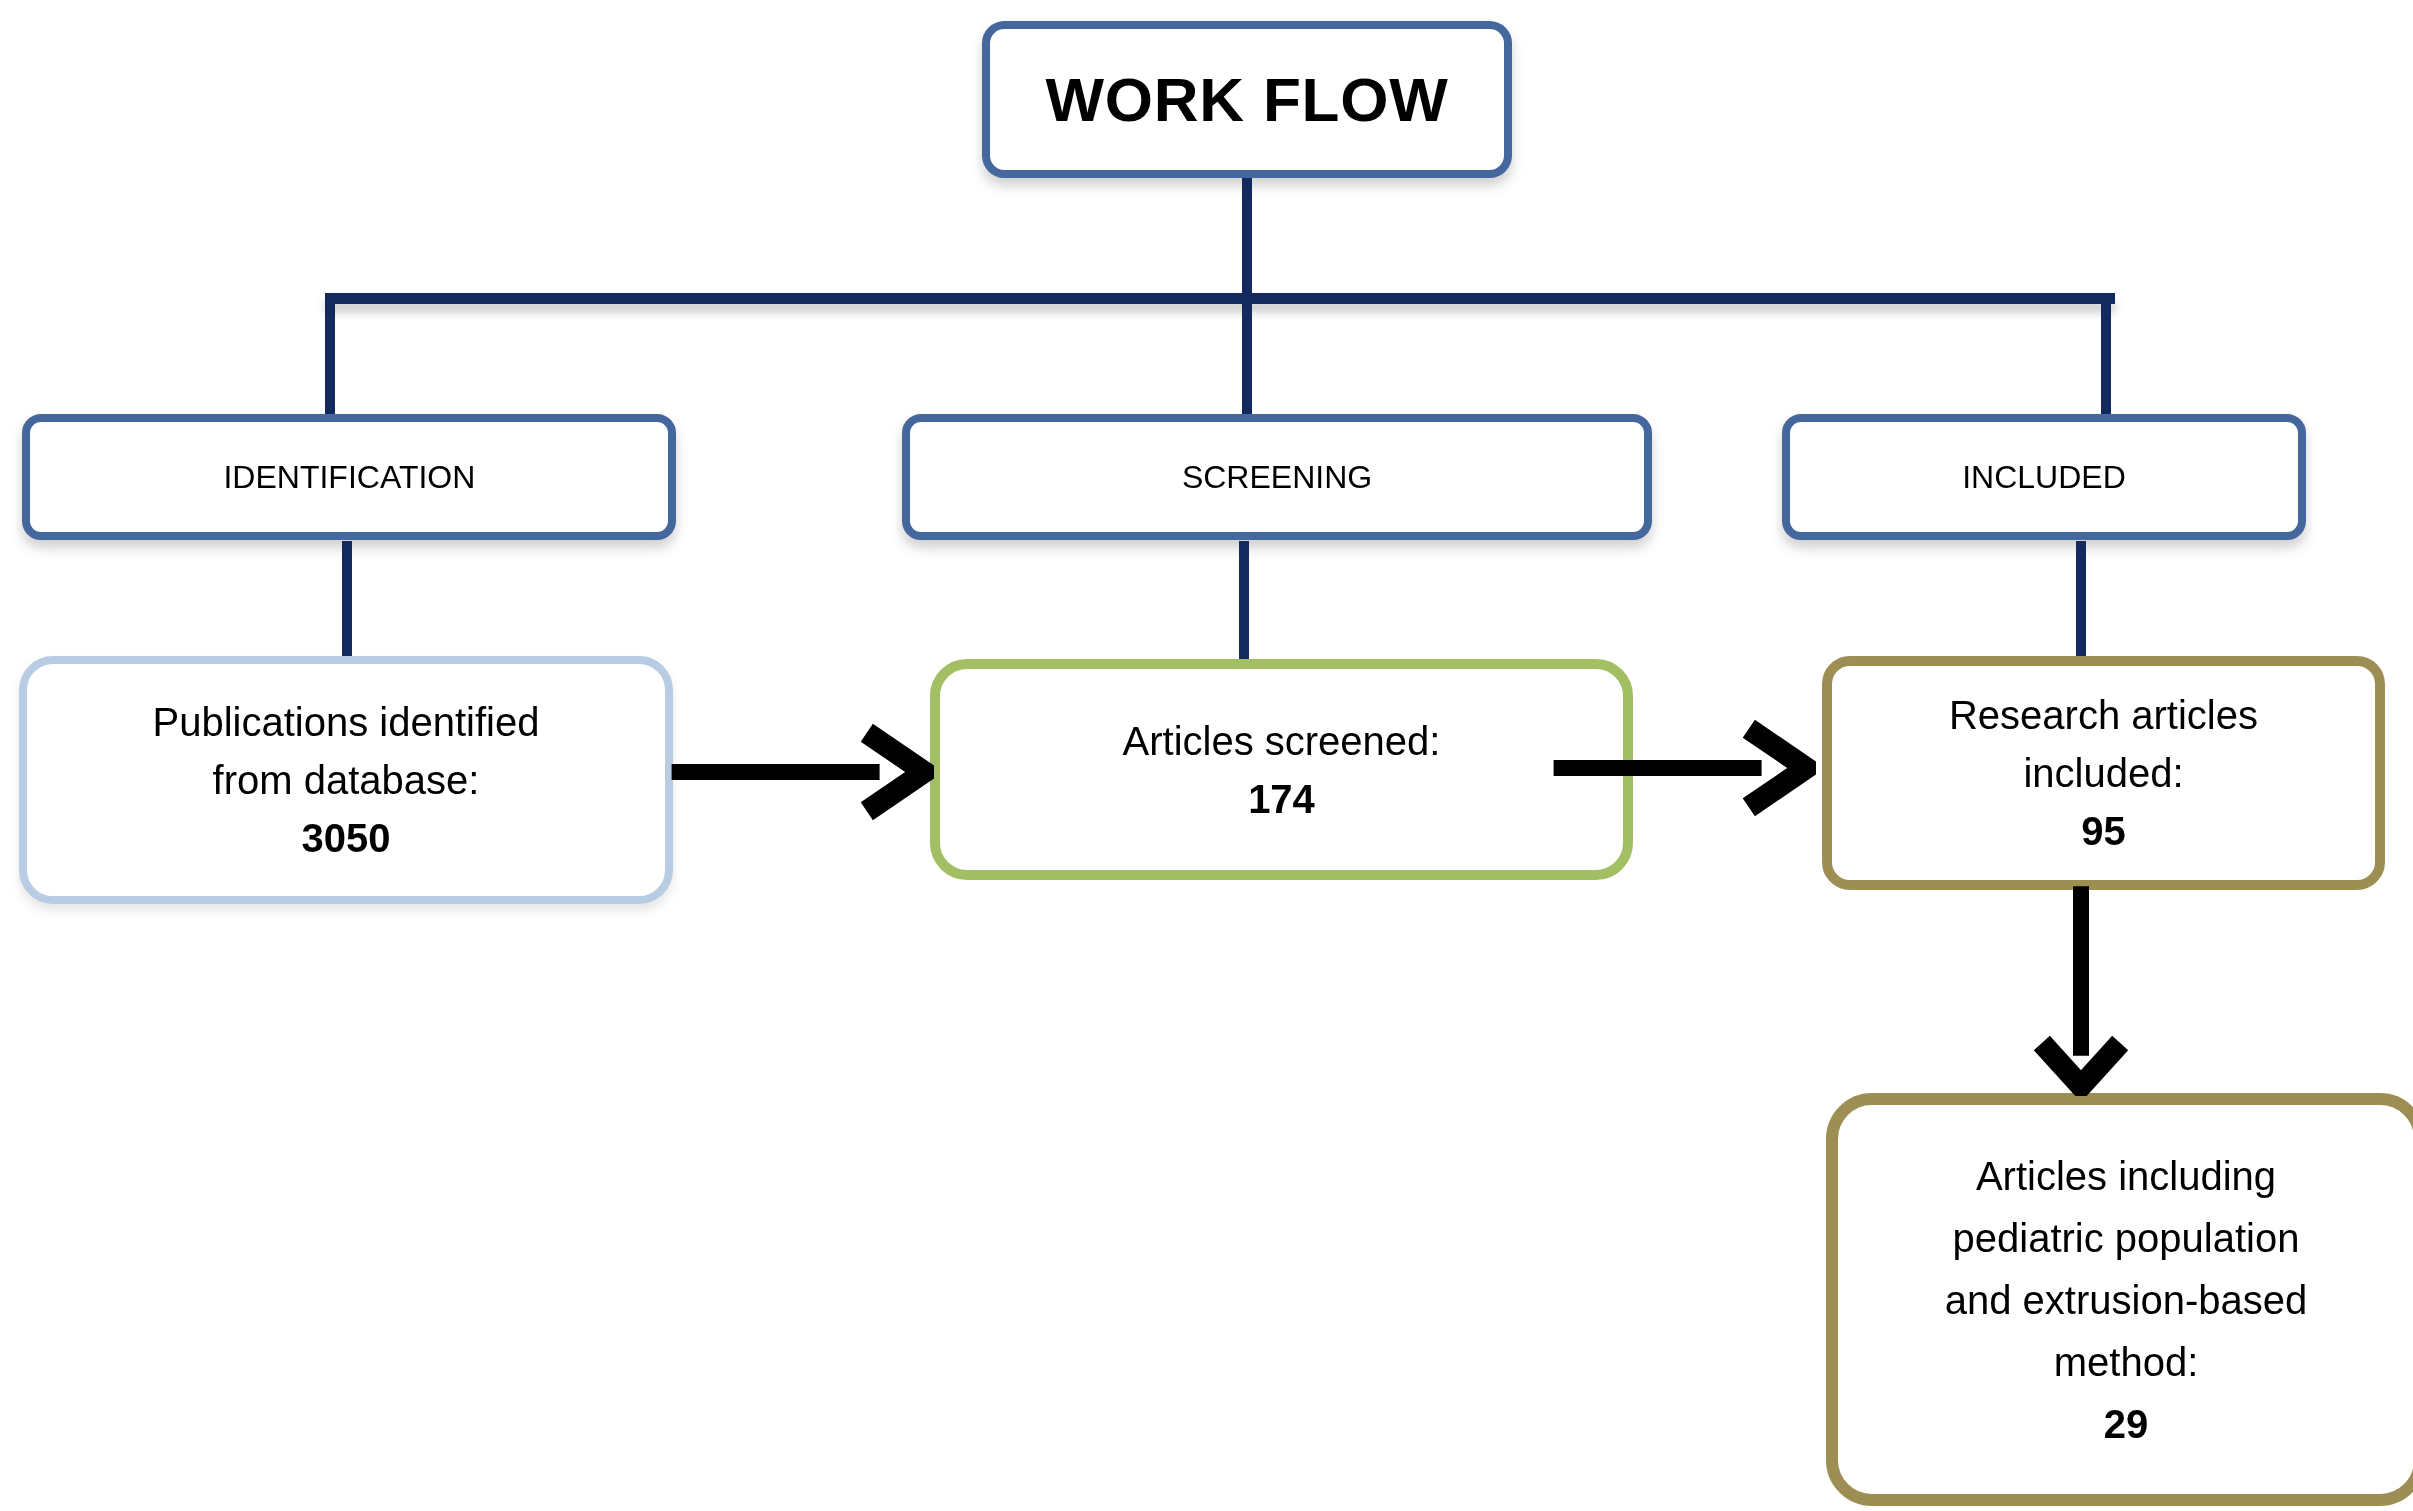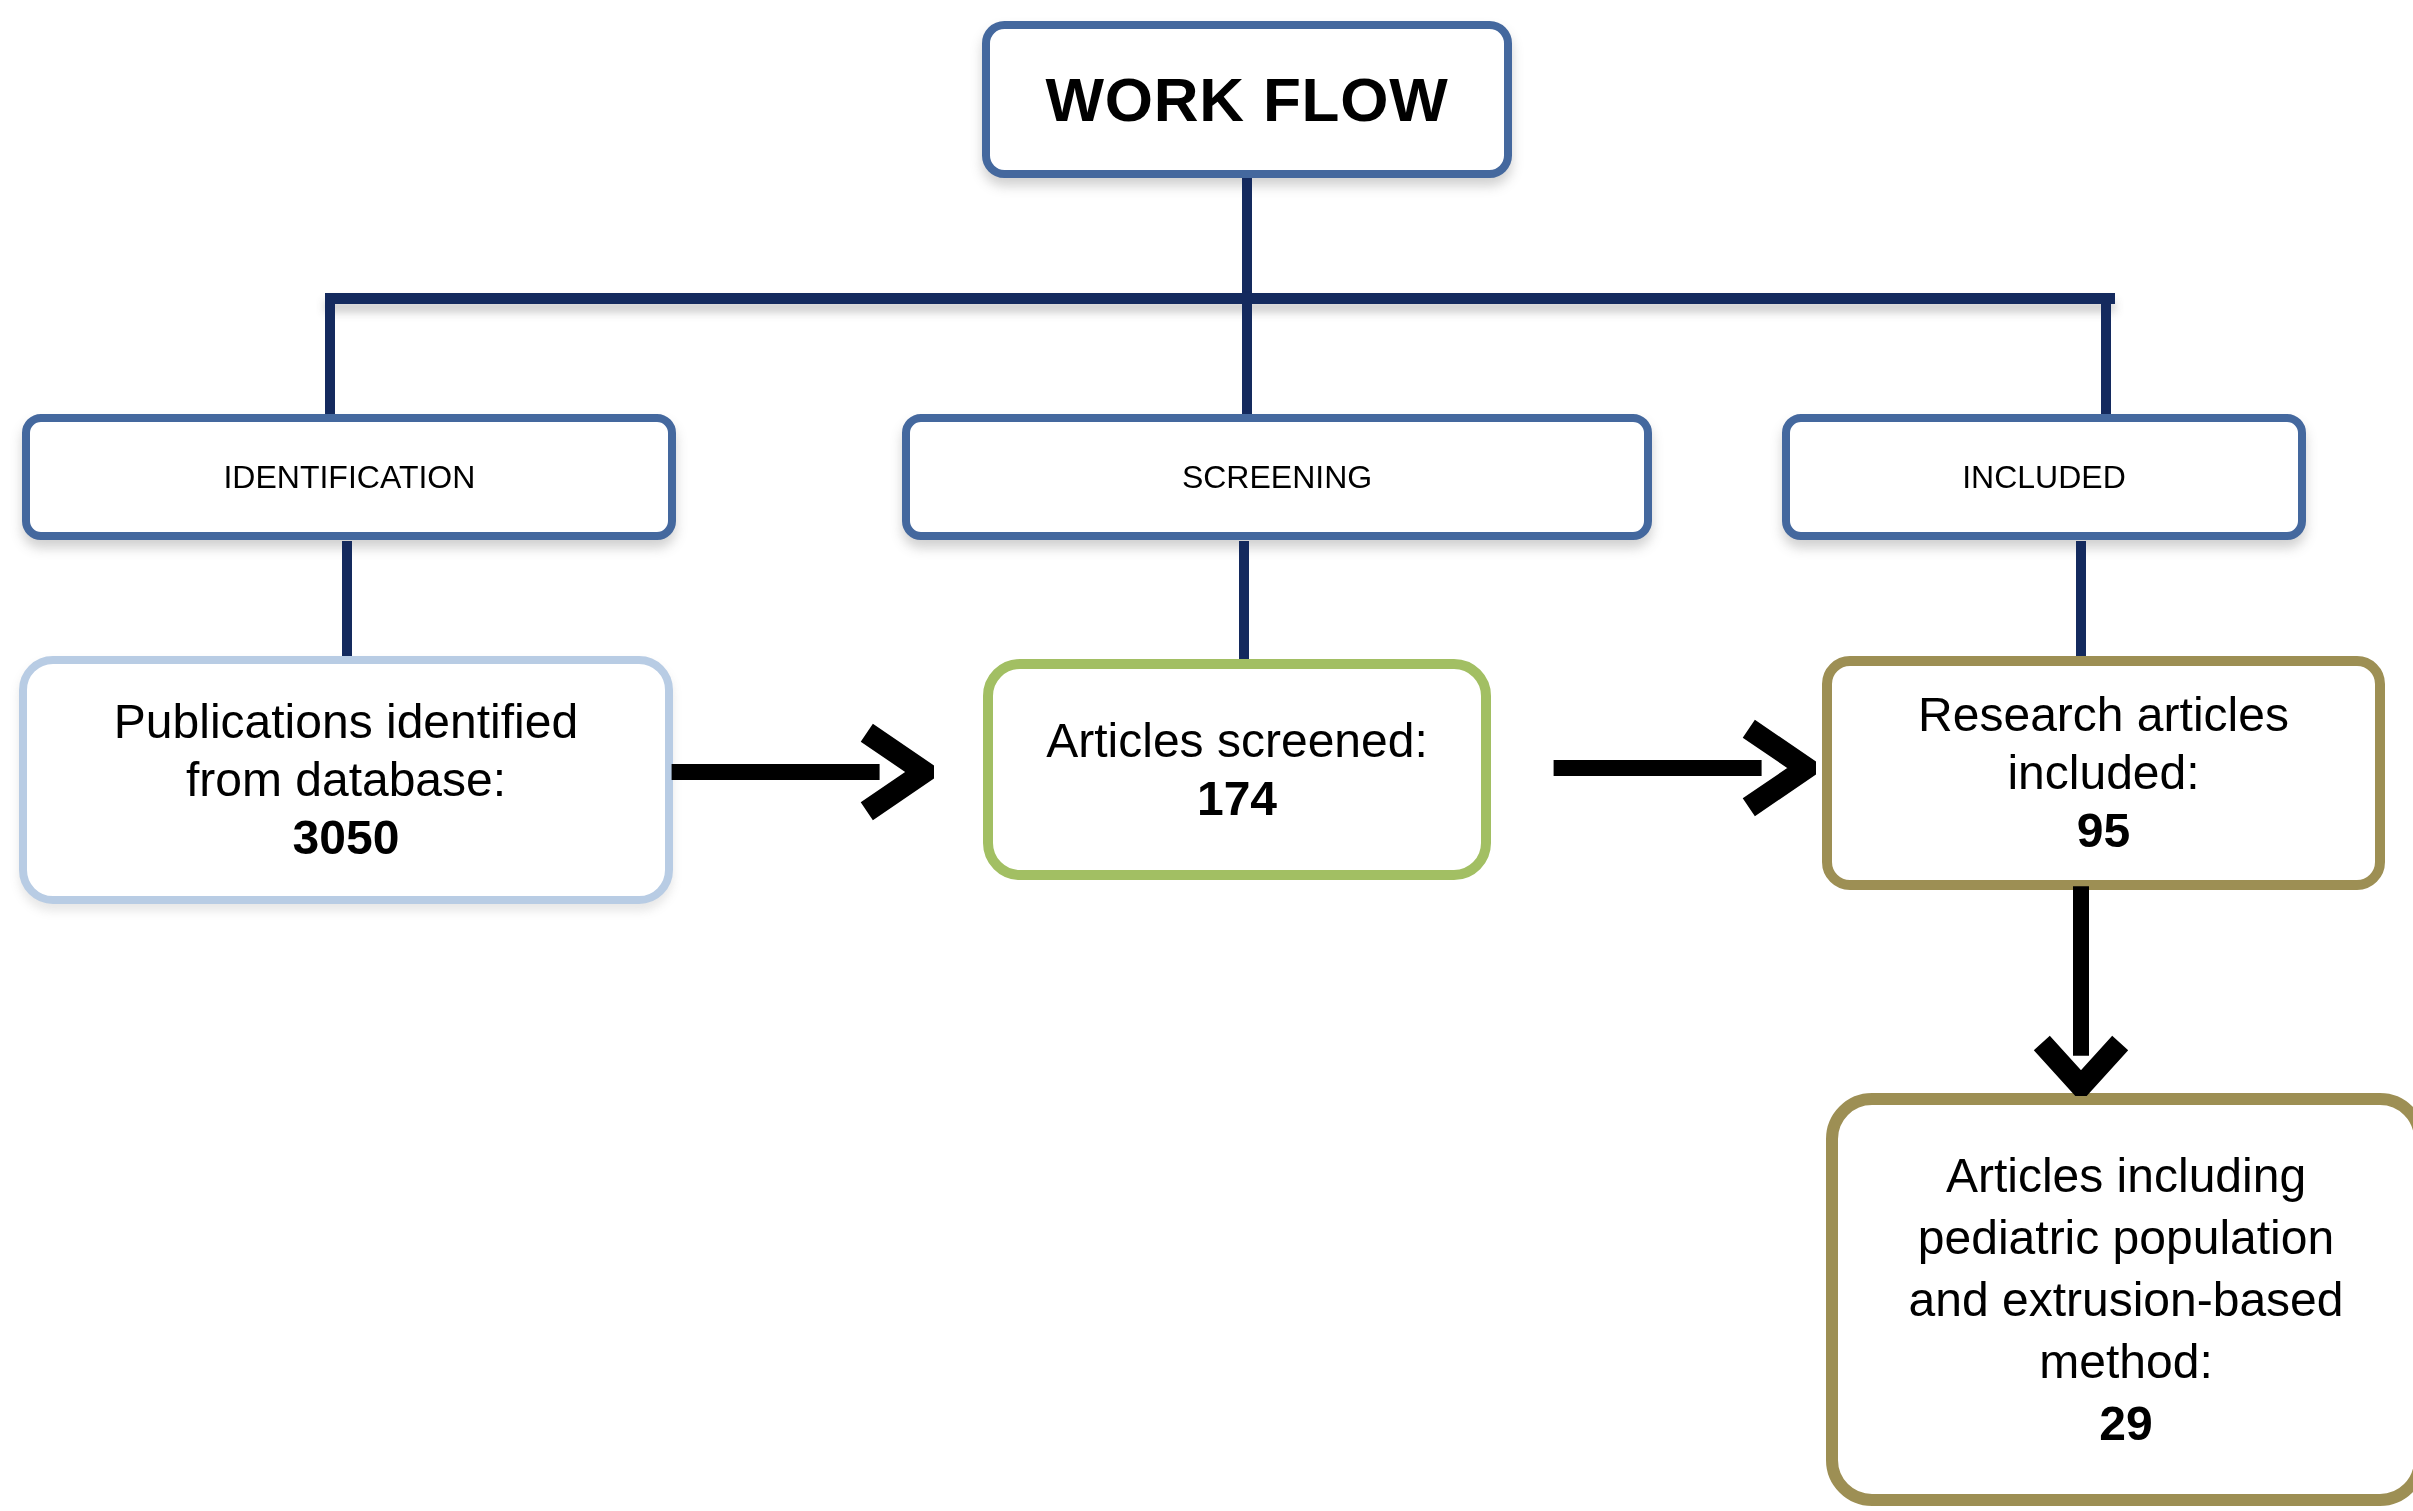--- a/index.html
+++ b/index.html
@@ -19,25 +19,25 @@
       font-size:62px;font-weight:bold;letter-spacing:0.8px;
       box-shadow:0 8px 11.2px rgba(90,90,90,.28);}
 
   .stage-box{top:414px;height:126px;border:8px solid var(--steel);
       border-radius:19px;font-size:32px;
       box-shadow:0 8px 11.2px rgba(90,90,90,.28);}
   .stage-identification{left:22.4px;width:654px;}
   .stage-screening{left:902px;width:750px;}
   .stage-included{left:1782px;width:524px;}
 
-  .content-box{font-size:48px;line-height:58px;}
+  .content-box{font-size:40px;line-height:58px;}
   .pub-box{left:19px;top:656px;width:654px;height:248px;
       border:8px solid var(--lightblue);border-radius:34px;
       box-shadow:0 6.4px 9.6px rgba(120,120,120,.18);}
-  .screen-box{left:983px;top:659px;width:508px;height:221px;
+  .screen-box{left:930px;top:659px;width:703px;height:221px;
       border:10.4px solid var(--green);border-radius:37px;}
   .incl-box{left:1810px;top:656px;width:563px;height:234px;
       border:10.4px solid var(--olive);border-radius:28px;margin-left:12px;}
   .ped-box{left:1808px;top:1093px;width:600px;height:413px;
       border:12px solid var(--olive);border-radius:46px;line-height:62px;margin-left:18px;}
 
   .num{font-weight:bold;}
 
   .conn{position:absolute;background:var(--navy);}
   .conn-v{width:9.6px;}

